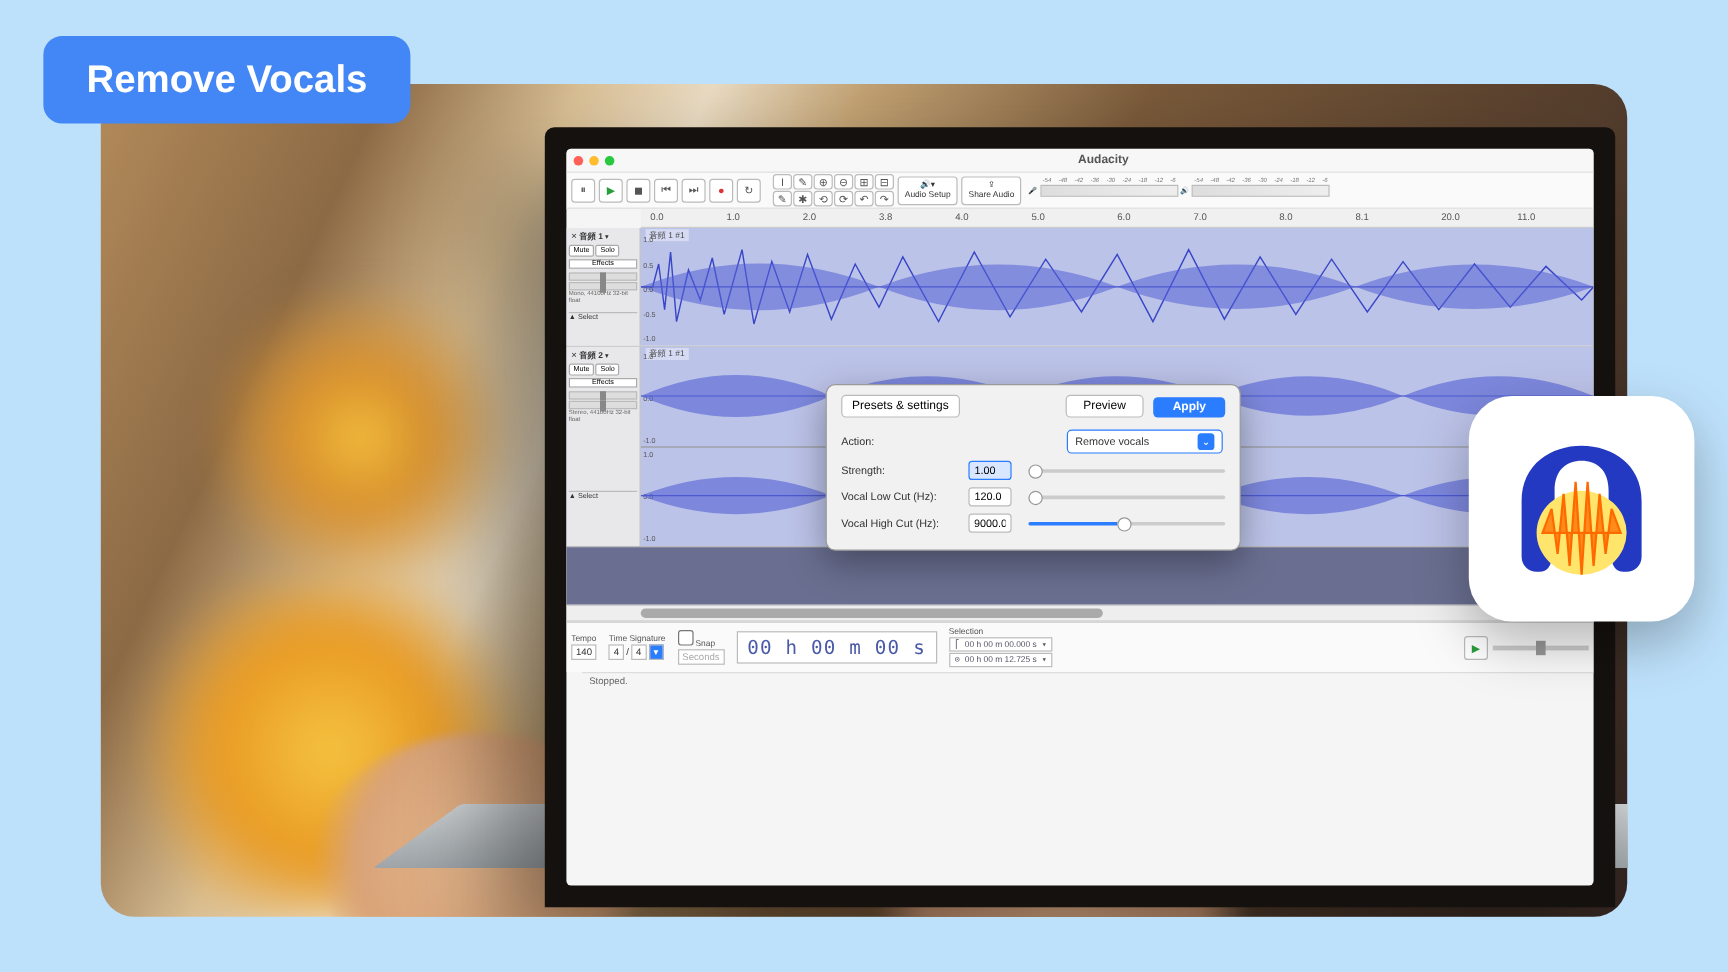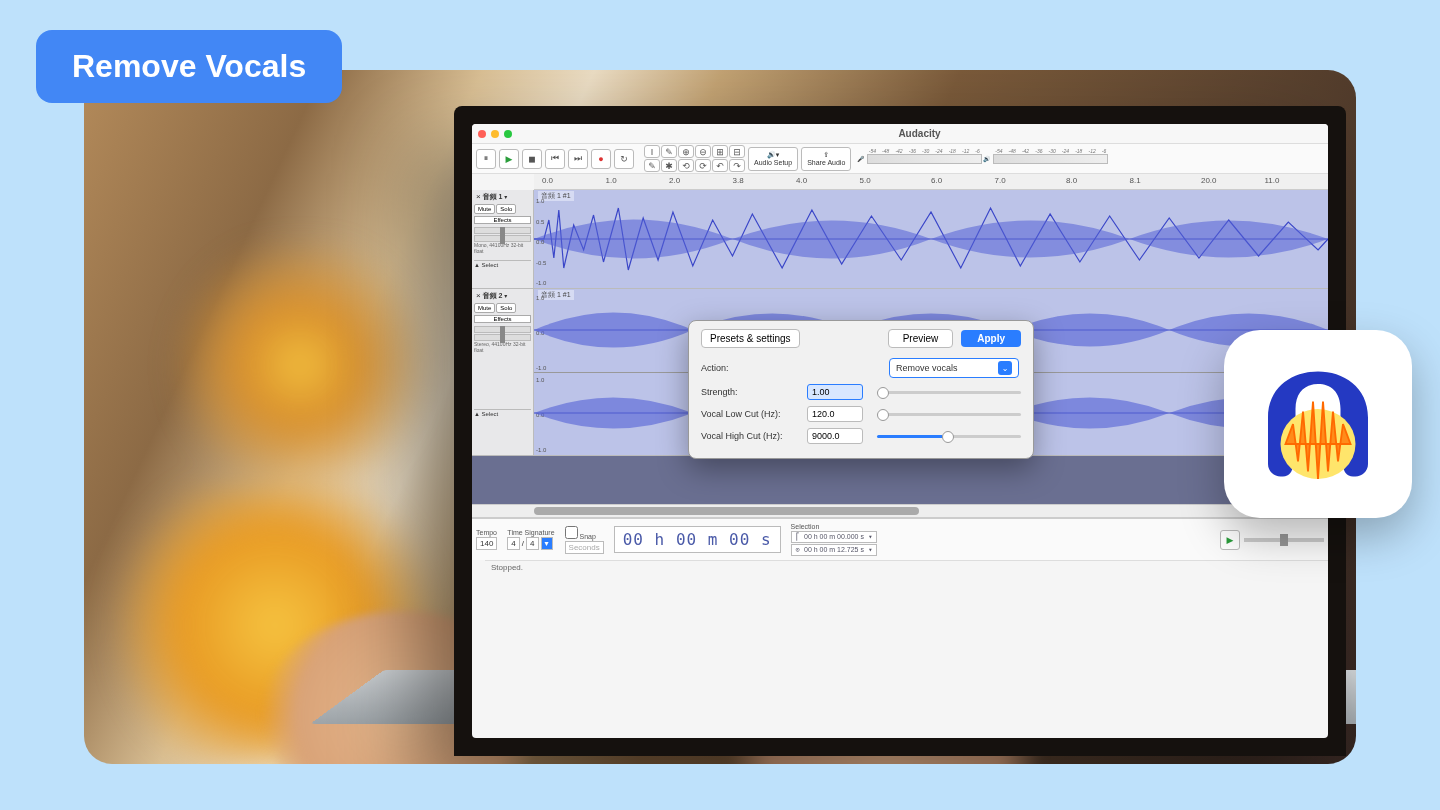--- a/index.html
+++ b/index.html
@@ -50,30 +50,30 @@
   .timedisplay{border:1px solid #bbb;background:#fff;padding:3px 8px;font-size:16px;font-family:monospace;color:#4a5aa8;letter-spacing:1px;}
   .selbox{border:1px solid #bbb;background:#fff;padding:1px 4px;font-size:7px;font-family:monospace;color:#556;}
   .status{font-size:8px;padding:2px 6px;color:#666;border-top:1px solid #ddd;margin-left:13px;}
   .scroll{height:14px;background:#eee;border-top:1px solid #ccc;border-bottom:1px solid #ccc;position:relative;}
   .scroll::after{content:"";position:absolute;left:62px;width:45%;top:2px;bottom:2px;background:#aaa;border-radius:5px;}
   
   .dialog{position:absolute;left:216px;top:196px;width:346px;background:#f1f1f1;border:1px solid #999;border-radius:8px;box-shadow:0 10px 30px rgba(0,0,0,.35);z-index:30;}
   .dlg-title{display:flex;align-items:center;padding:4px 8px;gap:5px;}
   .dlg-title .t{flex:1;text-align:center;font-weight:600;font-size:11px;}
   .dlg-body{padding:8px 12px;}
-  .dlg-row1{display:flex;align-items:center;gap:8px;margin-bottom:10px;}
+  .dlg-row1{display:flex;align-items:flex-end;gap:8px;margin-bottom:10px;}
   .dlg-row1 .presets{background:#fff;border:1px solid #bbb;border-radius:4px;padding:3px 8px;font-size:10px;}
   .dlg-row1 .spacer1{flex:1;}
   .dlg-row1 .preview{background:#fff;border:1px solid #bbb;border-radius:4px;padding:3px 14px;font-size:10px;}
   .dlg-row1 .apply{background:#2a7dff;color:#fff;border:none;border-radius:4px;padding:3px 16px;font-size:10px;font-weight:600;}
   .fldrow{display:flex;align-items:center;margin:6px 0;gap:6px;}
   .fldrow label{width:100px;font-size:9px;}
   .fldrow .sel{flex:0 0 130px;background:#fff;border:1px solid #2a7dff;border-radius:4px;padding:2px 6px;font-size:9px;display:flex;justify-content:space-between;align-items:center;}
   .fldrow .sel .chev{width:14px;height:14px;background:#2a7dff;border-radius:3px;color:#fff;display:flex;align-items:center;justify-content:center;font-size:8px;}
-  .fldrow input{width:56px;border:1px solid #2a7dff;border-radius:3px;padding:2px 4px;font-size:9px;background:#fff;}
+  .fldrow input{width:36px;border:1px solid #2a7dff;border-radius:3px;padding:2px 4px;font-size:9px;background:#fff;}
   .fldrow input.noh{border-color:#bbb;}
   .fldrow .sld{flex:1;height:3px;background:#ccc;border-radius:2px;position:relative;margin-left:8px;}
   .fldrow .sld::after{content:"";position:absolute;width:10px;height:10px;background:#fff;border:1px solid #999;border-radius:50%;top:-4px;}
   .sld.p0::after{left:0}
   .sld.p45::after{left:45%}
   .sld.blue{background:linear-gradient(90deg,#2a7dff 45%,#ccc 45%);}
   
   .logo{position:absolute;right:28px;top:330px;width:188px;height:188px;background:#fff;border-radius:36px;box-shadow:0 18px 45px rgba(0,0,0,.28);display:flex;align-items:center;justify-content:center;z-index:60;}
   .logo svg{width:150px;height:150px;}
 </style>

